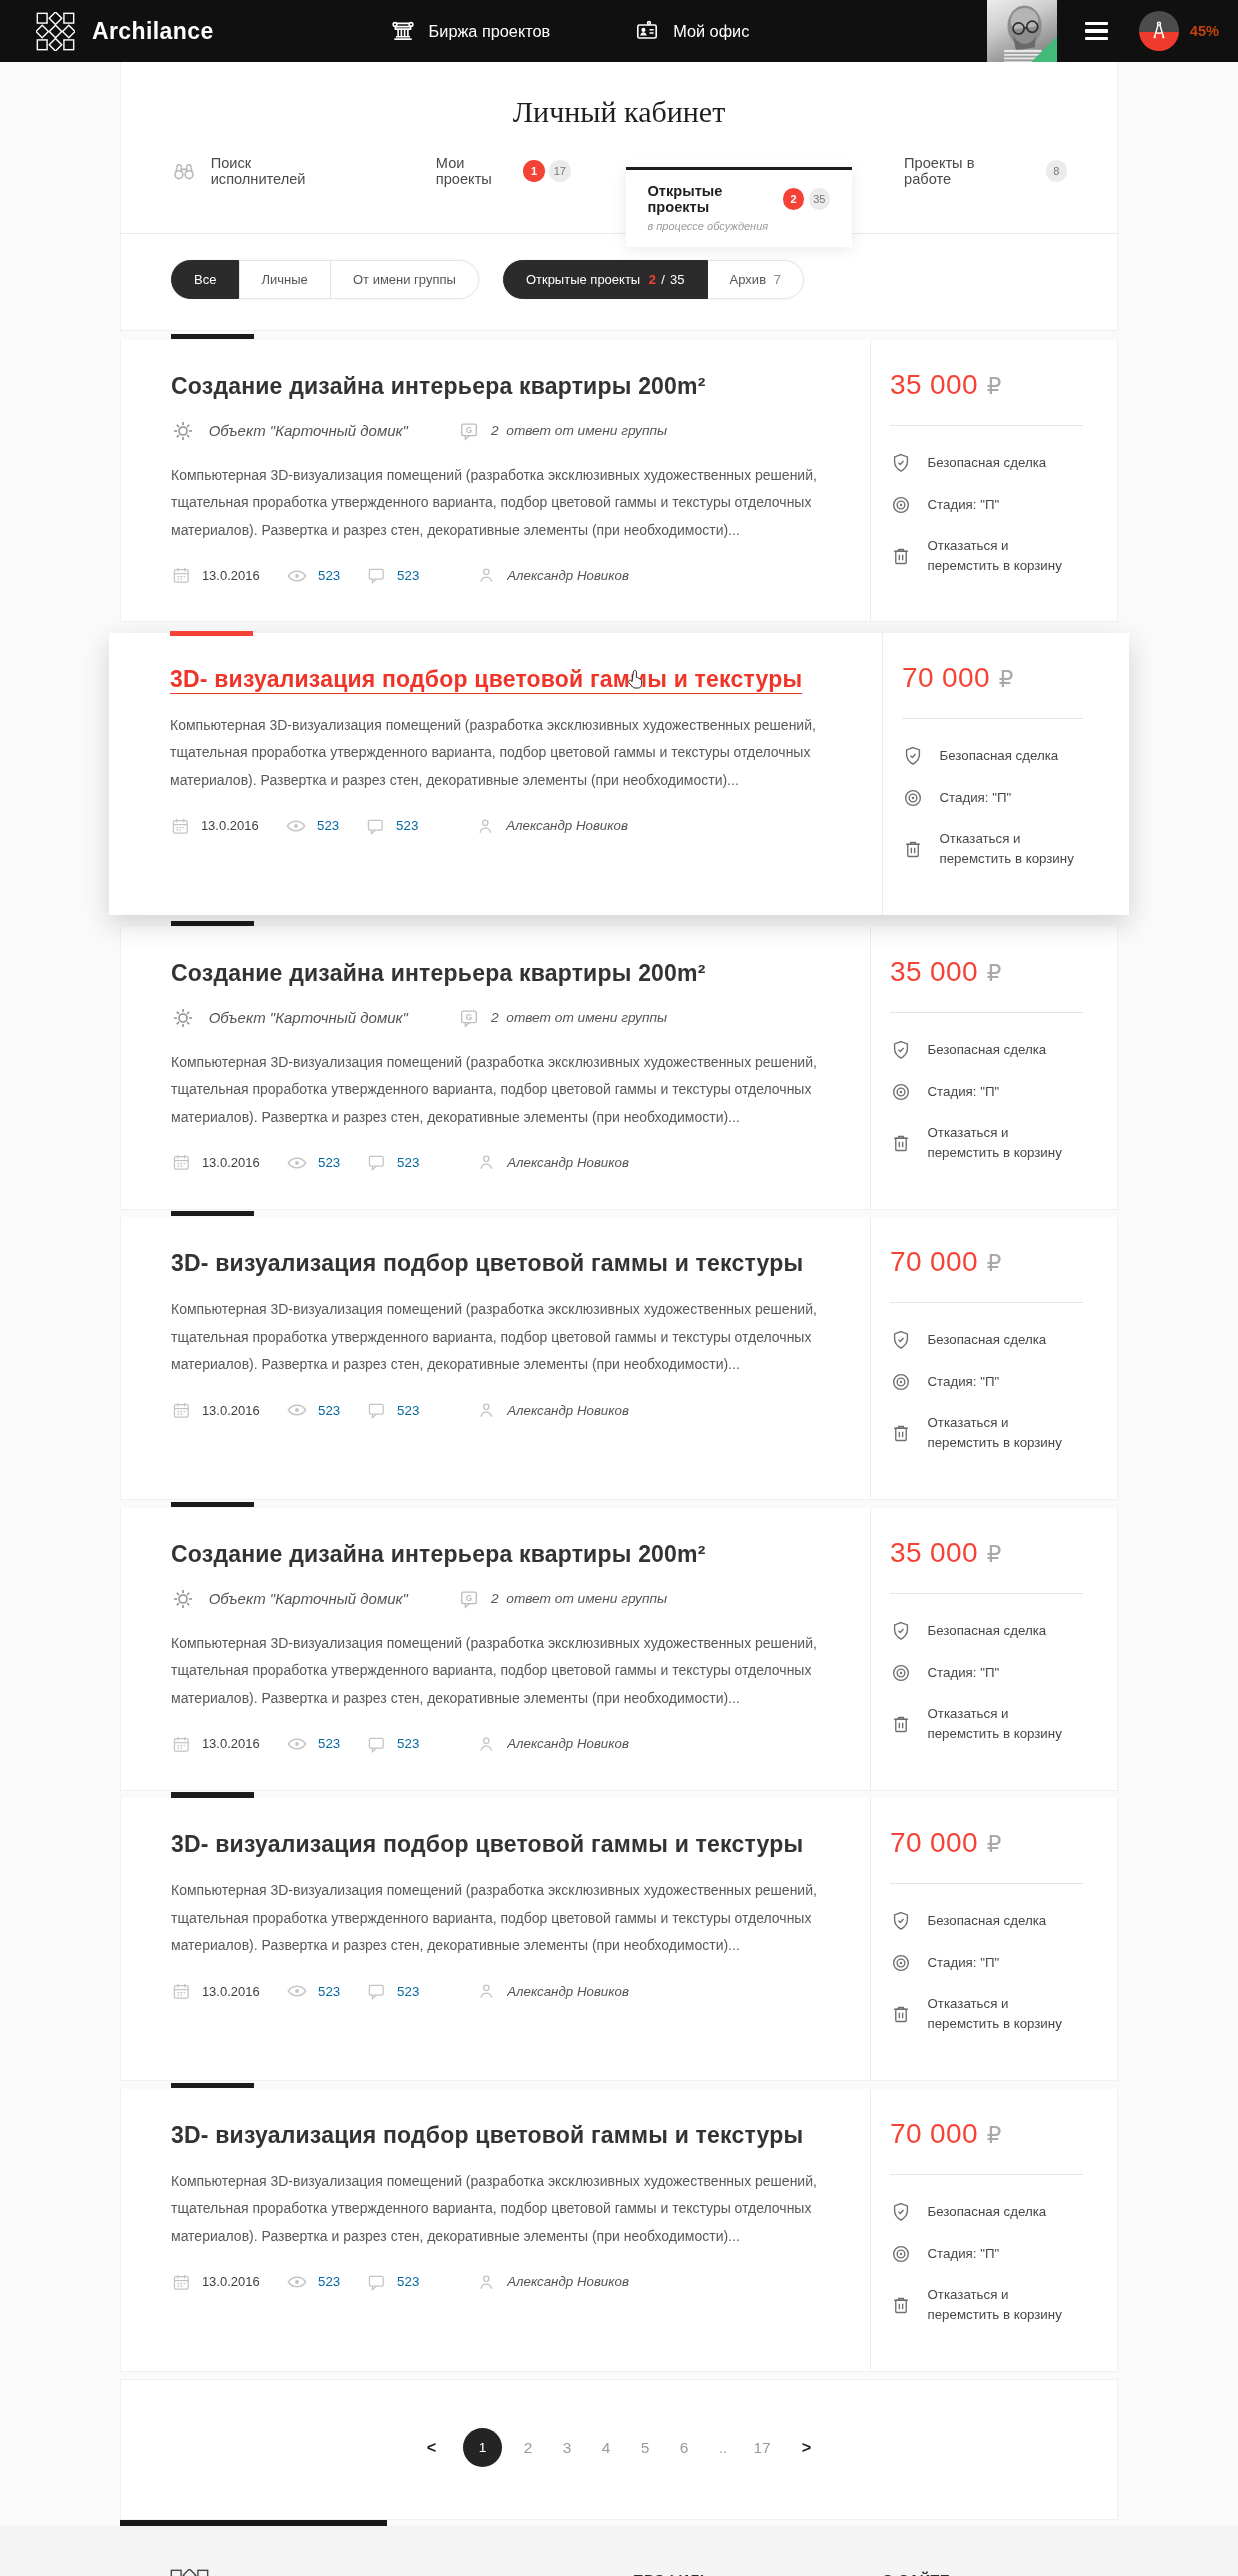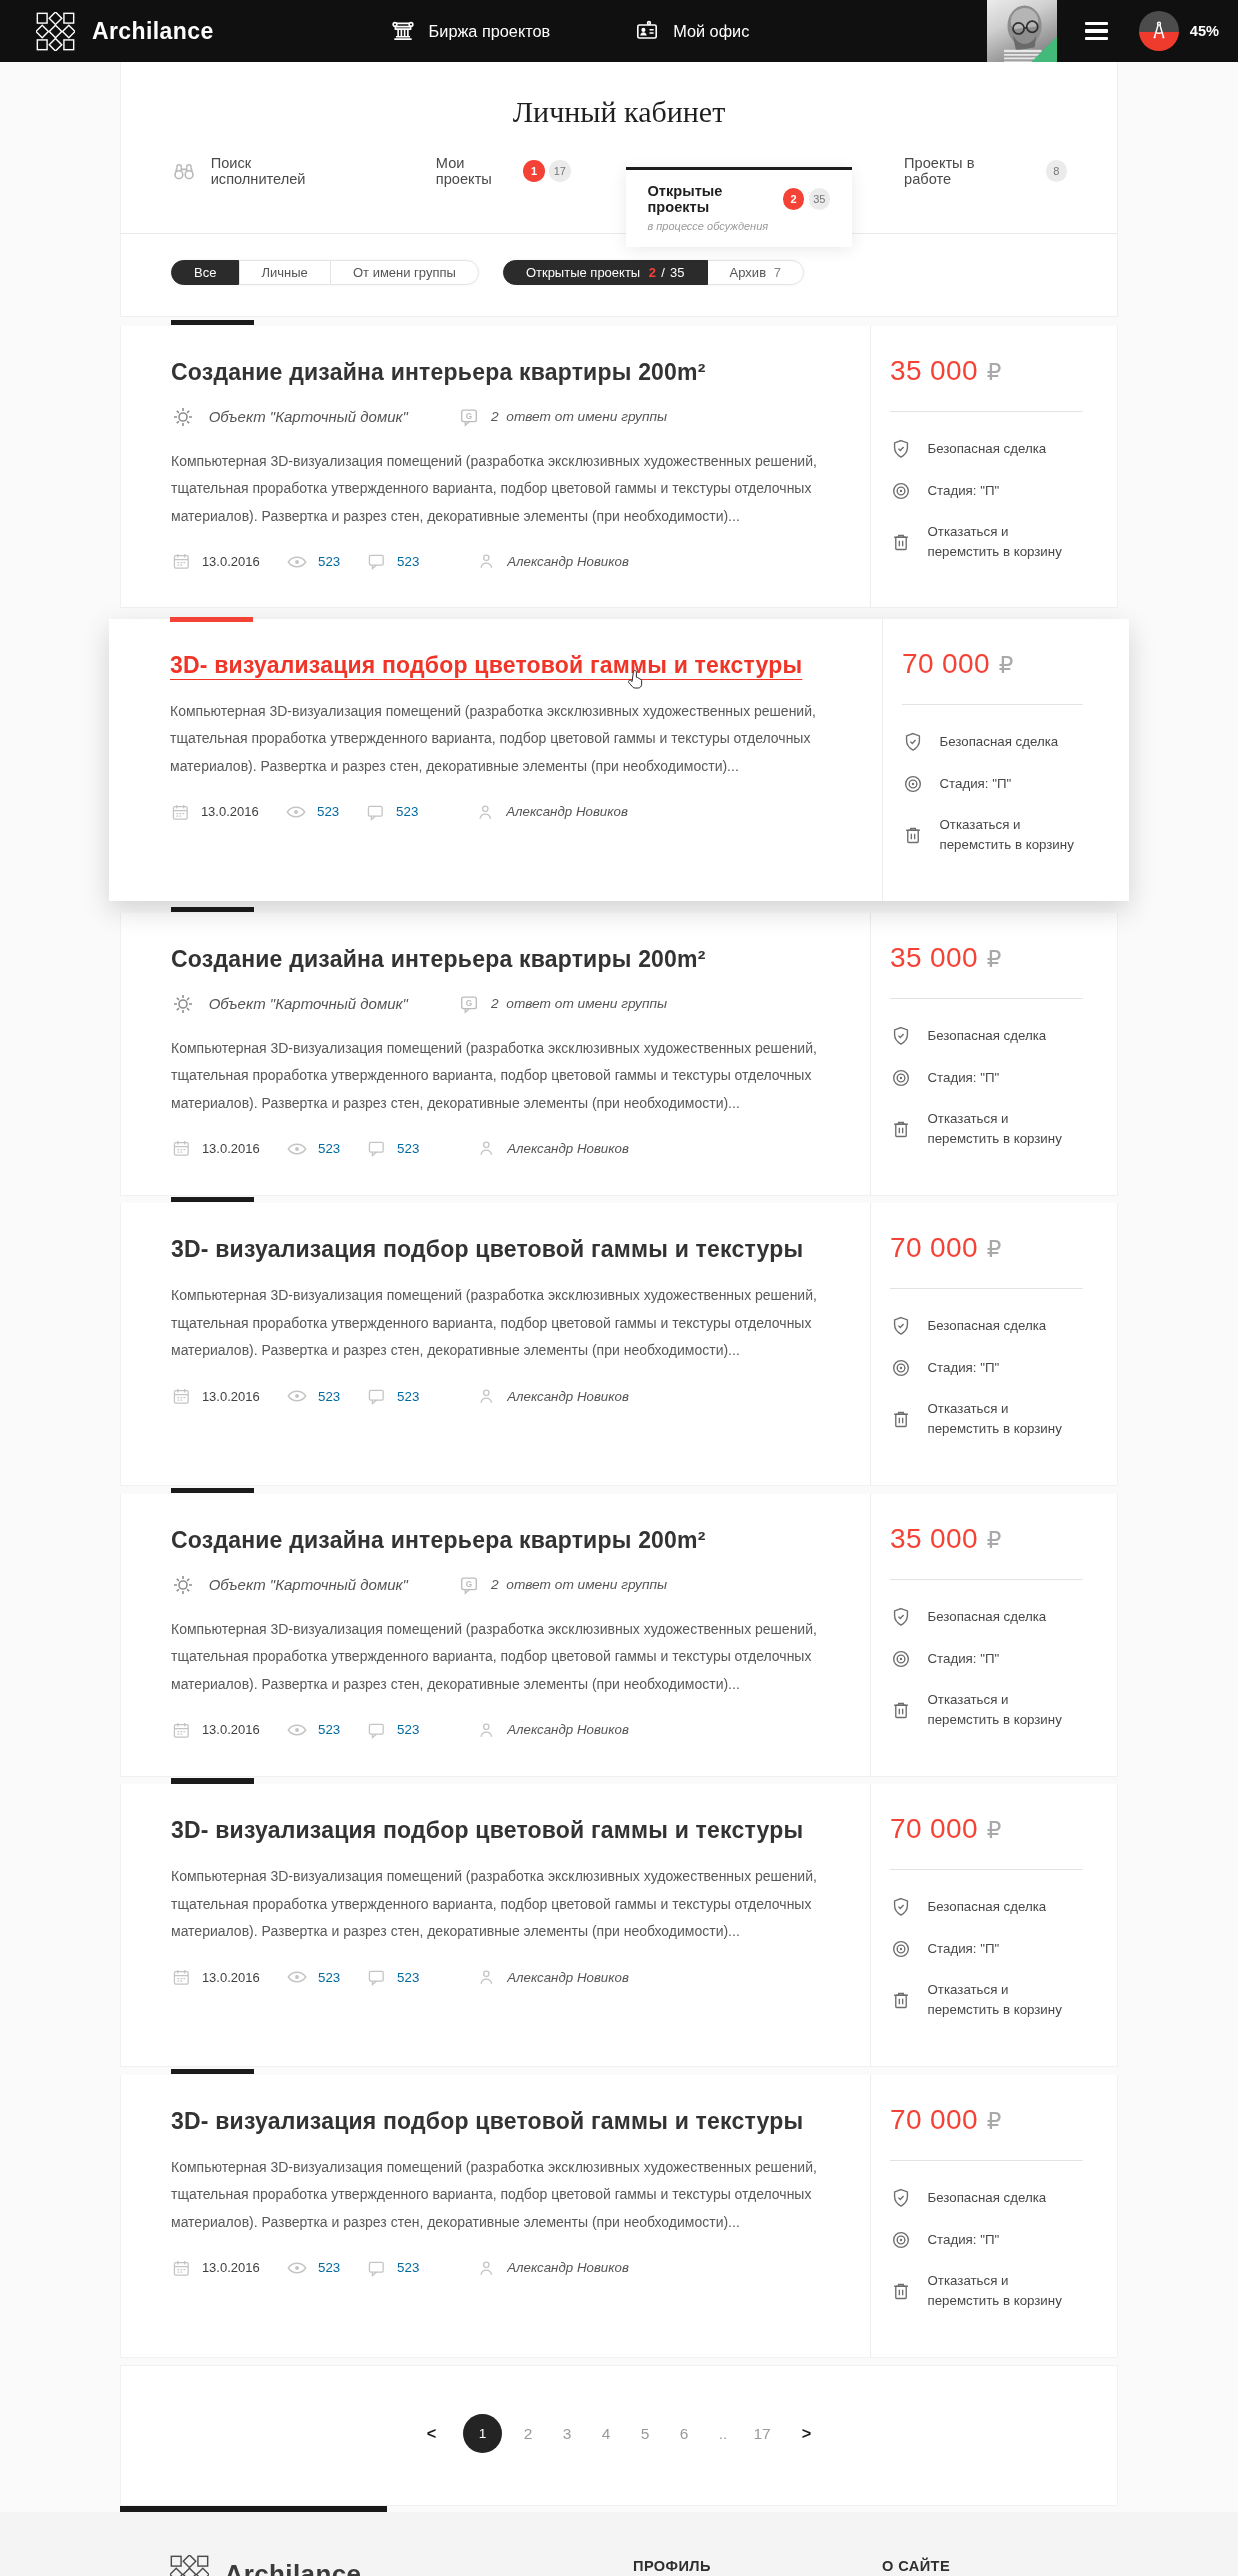--- a/index.html
+++ b/index.html
@@ -13,21 +13,21 @@
   .nav{display:flex;gap:84px;margin-left:176px}
   .nav-item{display:flex;align-items:center;gap:13px;color:#fff;font-size:16.3px;cursor:pointer}
   .hdr-right{margin-left:auto;display:flex;align-items:center;padding-right:19px}
   .avatar{width:70px;height:62px;position:relative;overflow:hidden;background:linear-gradient(155deg,#ececec 0%,#cfcfcf 35%,#9a9a9a 70%,#6d6d6d 100%)}
   .avatar svg{position:absolute;left:0;top:0}
   .green-corner{position:absolute;right:0;bottom:0;width:26px;height:26px;background:#43b97a;clip-path:polygon(100% 0,100% 100%,0 100%)}
   .hamburger{margin-left:27.5px;background:none;border:none;cursor:pointer;display:flex;flex-direction:column;gap:4.3px}
   .hamburger span{display:block;width:23px;height:3.4px;background:#fff;border-radius:0.9px}
   .progress-wrap{margin-left:31px;display:flex;align-items:center;gap:11px;cursor:pointer}
   .progress-circle{width:40px;height:40px;border-radius:50%;background:linear-gradient(#4c4c4c 52%,#ef3b2d 52%);display:flex;align-items:center;justify-content:center}
-  .progress-text{color:#ffffff;font-size:14.6px;font-weight:700}
+  .progress-text{color:#c2410c;font-size:14.6px;font-weight:700}
 
   .container{width:998px;margin:0 auto}
 
   
   .top{background:#fff;border:0.9px solid #efefef;border-top:none}
   .page-title{font-family:"Liberation Serif","DejaVu Serif",serif;font-weight:400;font-size:30px;color:#1f1f1f;text-align:center;padding-top:33px}
   .tabs{display:flex;align-items:flex-start;margin-top:26px;padding:0 50px;border-bottom:0.9px solid #e9e9e9;height:79px}
   .tab{display:flex;align-items:center;cursor:pointer;color:#4a4a4a;font-size:14.6px}
   .tab .bino{color:#b9b9b9;margin-right:13.7px}
   .tab-groups{margin-left:100px}
@@ -37,21 +37,21 @@
   .tab-active{margin-left:55px;background:#fff;border-top:3.4px solid #1c1c1c;box-shadow:0 3.4px 15.5px rgba(0,0,0,.09);padding:13px 22px 14.6px;position:relative;top:12px;z-index:3;display:block}
   .tab-active .row{display:flex;align-items:center}
   .tab-active .lbl{font-weight:700;color:#1f1f1f;font-size:14.6px}
   .tab-active .sub{font-size:11px;font-style:italic;color:#9a9a9a;margin-top:5.2px}
   .tab-inwork{margin-left:52px}
   .tab-inwork .badge{margin-left:34px}
 
   
   .filters{display:flex;gap:24px;padding:26px 50px 31px}
   .pillgroup{display:flex;filter:drop-shadow(0 0.9px 1.7px rgba(0,0,0,.05))}
-  .seg{height:25px;display:flex;align-items:center;padding:0 22px;font-size:13px;background:#fff;border:0.9px solid #e4e4e4;margin-left:-0.9px;color:#555;cursor:pointer;white-space:nowrap}
+  .seg{height:39px;display:flex;align-items:center;padding:0 22px;font-size:13px;background:#fff;border:0.9px solid #e4e4e4;margin-left:-0.9px;color:#555;cursor:pointer;white-space:nowrap}
   .seg.dark{background:#2b2b2b;color:#fff;border-color:#2b2b2b;position:relative;z-index:1}
   .seg.first{border-radius:20px 0 0 20px;margin-left:0}
   .seg.last{border-radius:0 20px 20px 0}
   .cnt-red{color:#f44336;font-weight:700;margin-left:8.6px}
   .cnt-sep{margin-left:5.2px}
   .cnt-wht{margin-left:5.2px}
   .cnt-gray{color:#888;margin-left:7.7px}
 
   
   .cards{margin-top:8.6px}

